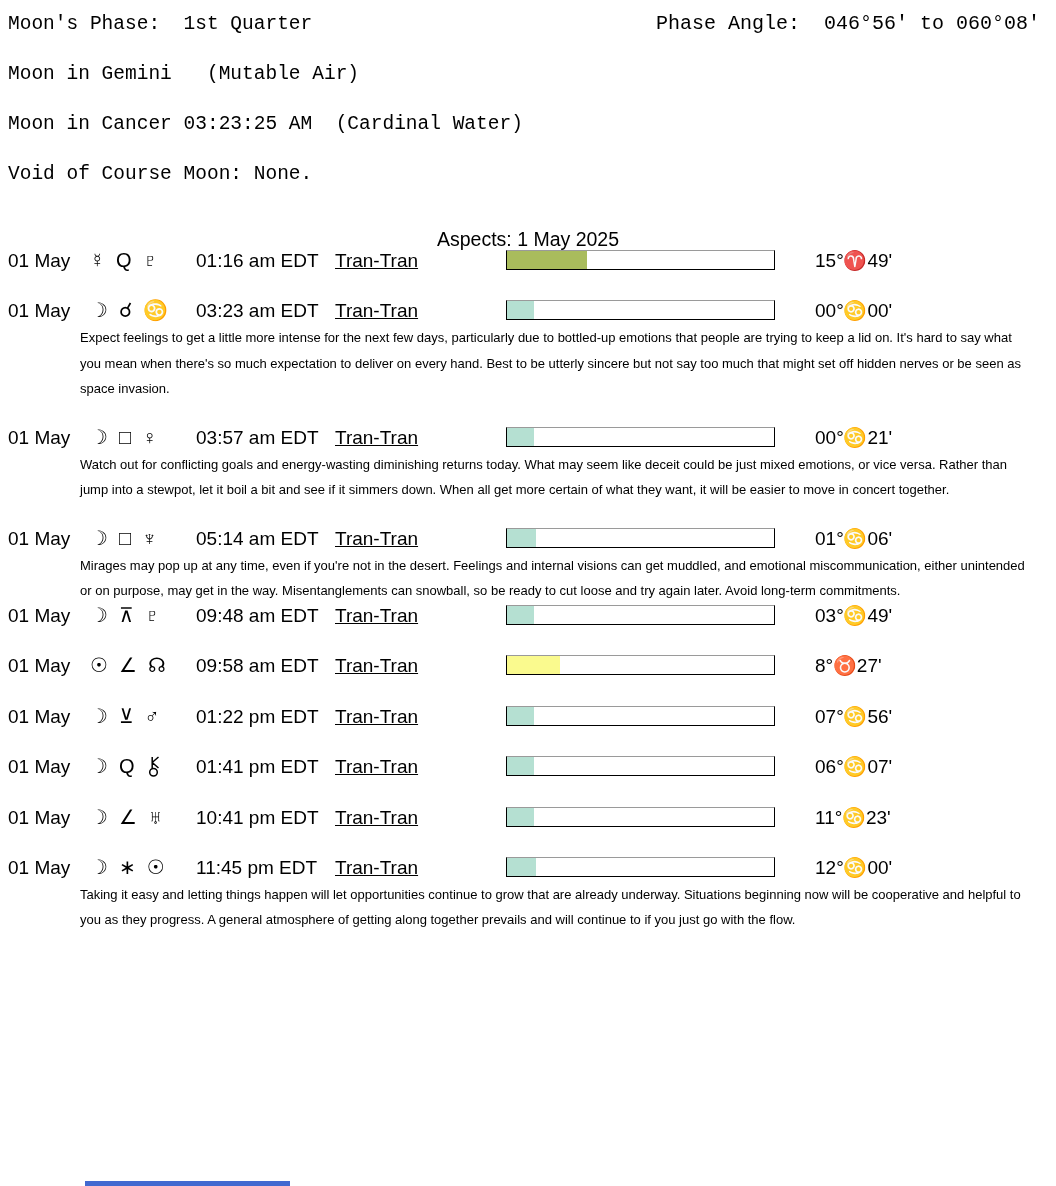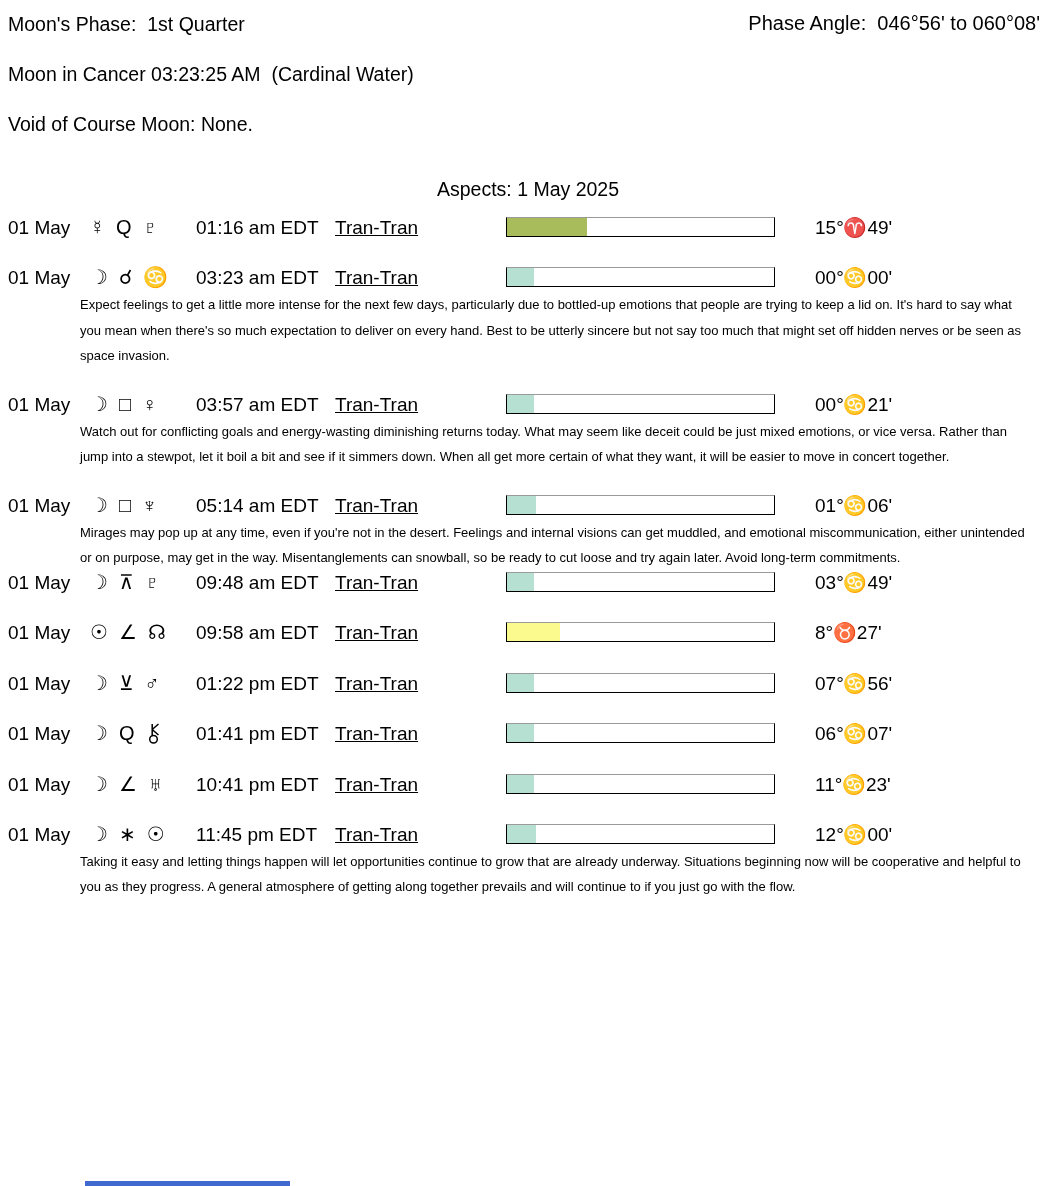--- a/index.html
+++ b/index.html
@@ -5,39 +5,39 @@
   html,body { margin:0; padding:0; background:#fff; }
   .page {
     position:relative;
     width:1056px; height:1186px;
     background:#fff;
     color:#000;
     font-family:"Liberation Sans", sans-serif;
     font-size:19px;
     overflow:hidden;
   }
-  .header { position:relative; padding:13px 8px 0 8px; }
+  .header { position:relative; padding:13px 8px 0 8px;font-family:Liberation Mono, monospace; }
   .header-line {
     white-space:pre;
     line-height:22px;
     margin:0 0 28px 0;
     font-size:19.5px;
   }
   .phase-angle {
     position:absolute; top:12px; right:16px;
     white-space:pre;
     font-size:20px;
   }
   .aspects-title {
     text-align:center;
     font-size:19.5px;
     line-height:22px;
     margin-top:43px;
   }
-  .rows { margin-top:17px; }
+  .rows { }
   .rowblock { position:relative; }
   .arow { position:relative; height:21px; }
   .left {
     position:absolute; left:8px; top:0; height:21px;
     display:flex; align-items:center;
   }
   .date { width:66px; line-height:21px; }
   .syms {
     display:inline-flex; align-items:center;
     gap:11px; margin-left:16px; width:98px;
@@ -66,20 +66,21 @@
     width:205px; height:5px;
   }
 </style>
 </head>
 <body>
 
 <div class="page">
 
   <div class="header">
     <div class="header-line">Moon's Phase:  1st Quarter</div>
+    <div class="header-line">Moon in Gemini   (Mutable Air)</div>
     <div class="header-line">Moon in Cancer 03:23:25 AM  (Cardinal Water)</div>
     <div class="header-line">Void of Course Moon: None.</div>
     <div class="phase-angle">Phase Angle:  046°56' to 060°08'</div>
   </div>
 
   <div class="aspects-title">Aspects: 1 May 2025</div>
 
   <div class="rows">
       <div class="rowblock" style="margin-bottom: 29px;">
     <div class="arow">

